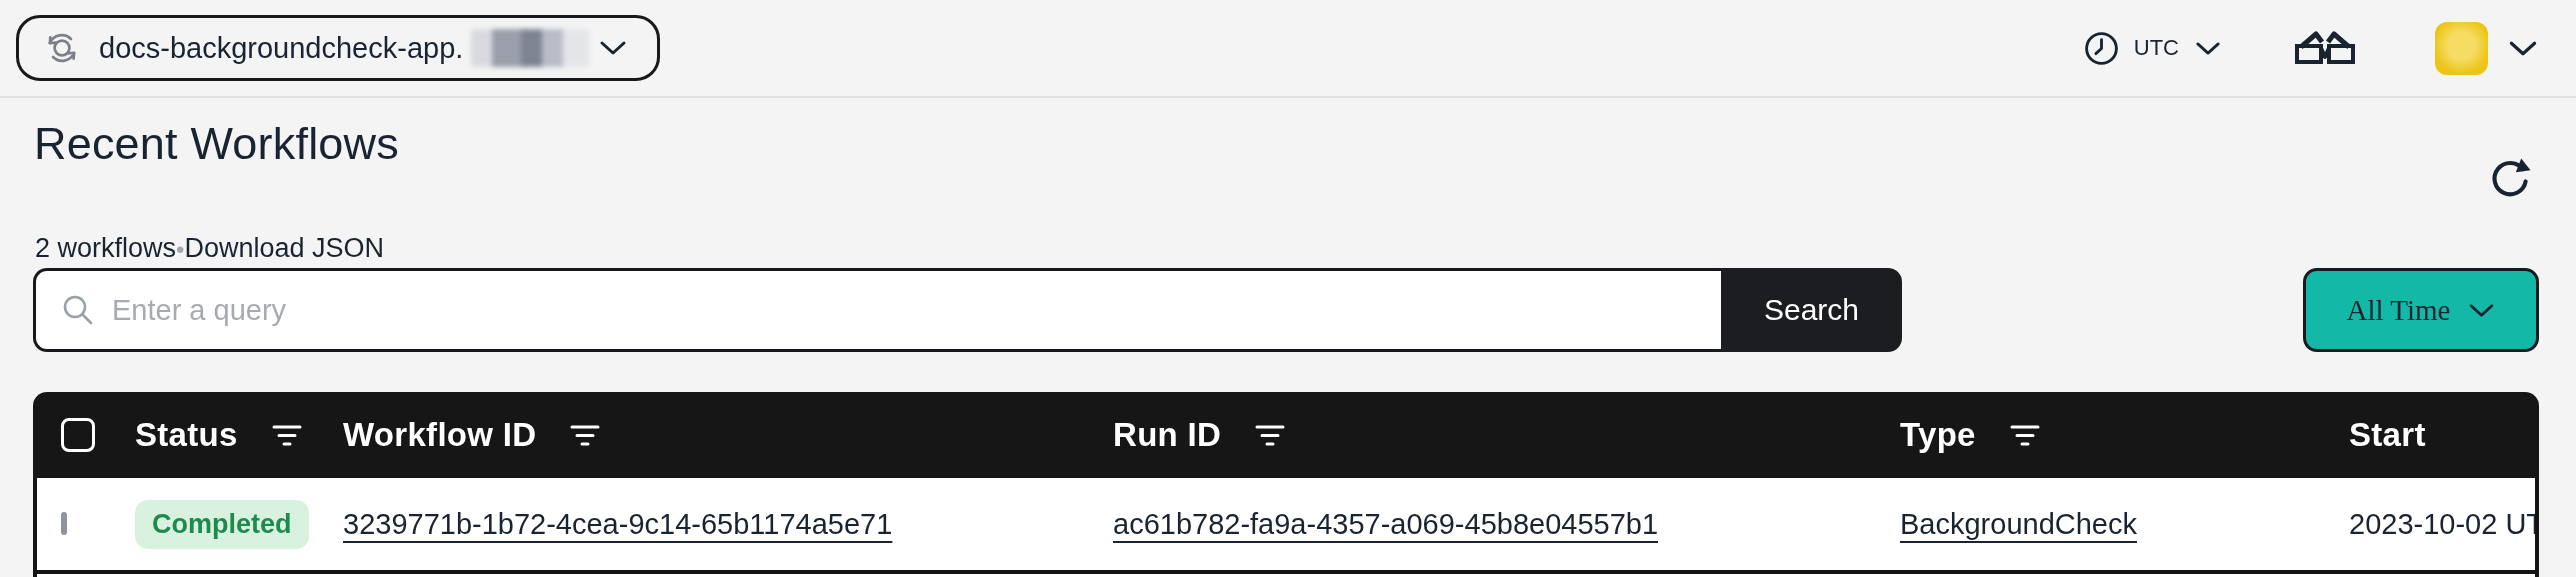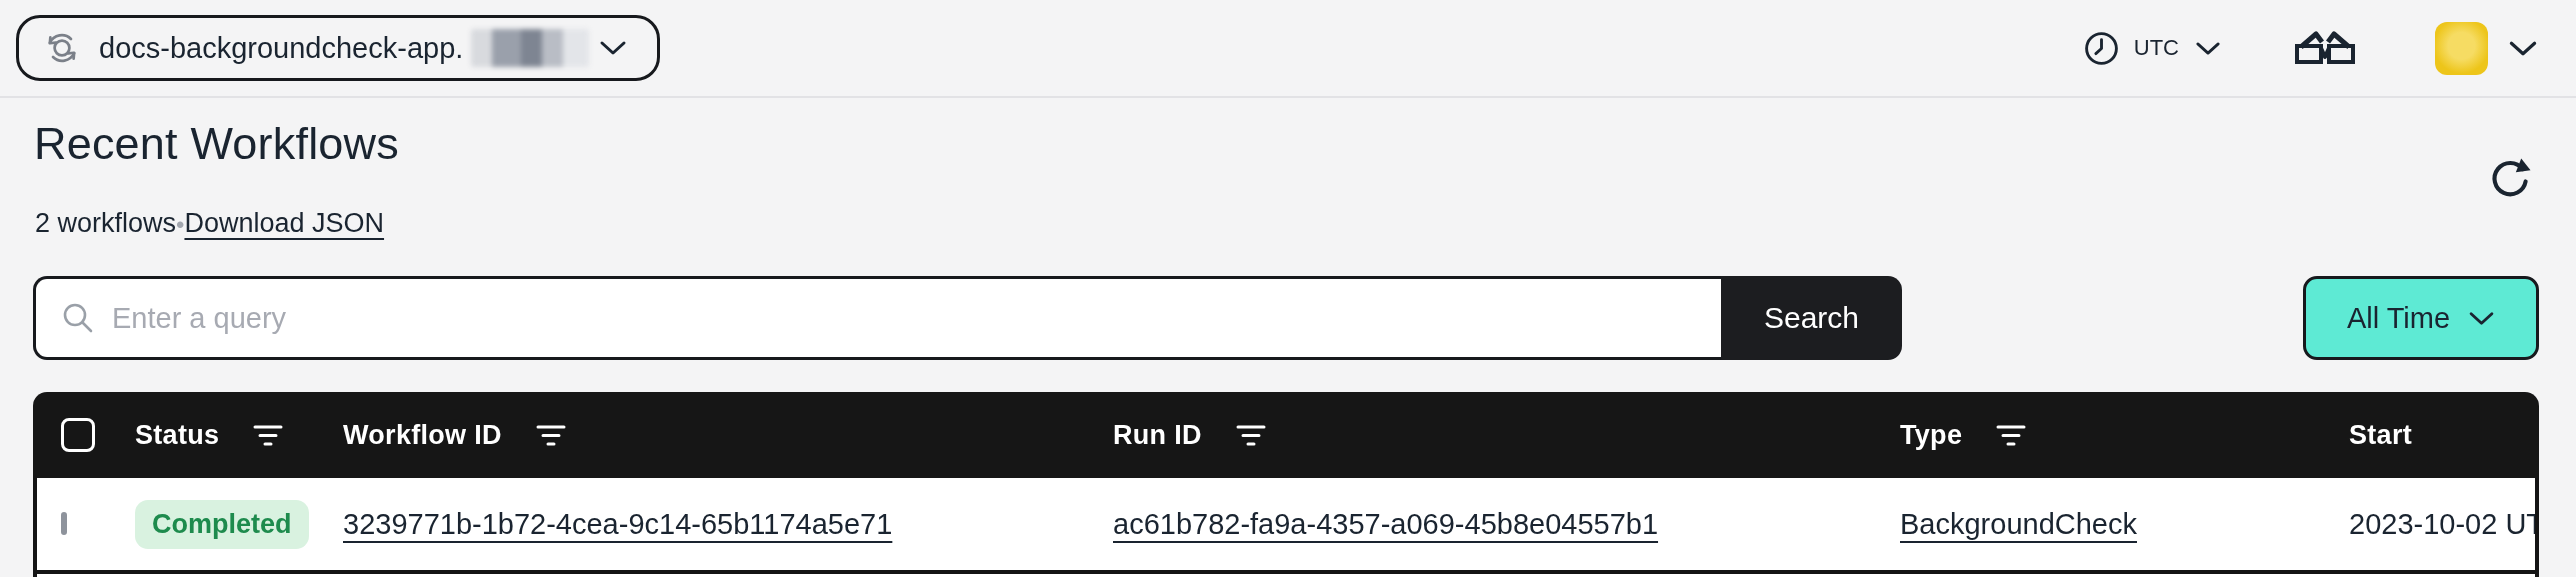--- a/index.html
+++ b/index.html
@@ -67,29 +67,29 @@
   .page-title{
     position:absolute;left:34px;top:118px;
     font-size:45px;font-weight:400;letter-spacing:0.2px;color:var(--text-dark);
   }
   .subline{
     position:absolute;left:35px;top:208px;
     display:flex;align-items:flex-end;font-size:27px;
   }
   .dot-sep{color:var(--muted);font-size:24px;}
   .download-link{
-    color:var(--text-dark);text-decoration:underline;
-    text-underline-offset:6px;text-decoration-thickness:2px;cursor:pointer;
+    color:var(--text-dark);
+    text-underline-offset:6px;text-decoration-thickness:2px;cursor:pointer;margin-top:25px;
   }
   .refresh-btn{position:absolute;right:44px;top:155px;cursor:pointer;}
 
   
   .search-row{
     position:absolute;left:33px;top:268px;width:2506px;height:84px;
-    display:flex;align-items:stretch;margin-top:8px;
+    display:flex;align-items:stretch;
   }
   .search-combo{display:flex;width:1869px;}
   .query-input-wrap{
     flex:1;display:flex;align-items:center;
     background:#ffffff;border:3px solid var(--border-dark);border-right:none;
     border-radius:14px 0 0 14px;padding:0 20px 0 24px;
   }
   .query-input{
     flex:1;border:none;outline:none;background:transparent;
     font-size:29px;color:var(--text-dark);margin-left:16px;
@@ -97,40 +97,40 @@
   }
   .query-input::placeholder{color:#a7aab2;}
   .search-btn{
     width:181px;background:var(--search-button-bg);color:#fff;
     border:none;border-radius:0 14px 14px 0;
     font-size:30px;font-family:"Liberation Sans","DejaVu Sans",sans-serif;
     cursor:pointer;
   }
   .time-filter{
     margin-left:auto;width:236px;height:84px;
-    background:#5eead4;border:3px solid var(--border-dark);border-radius:14px;
+    background:#14b8a6;border:3px solid var(--border-dark);border-radius:14px;
     display:flex;align-items:center;justify-content:center;gap:18px;
-    font-size:29px;cursor:pointer;
+    font-size:29px;cursor:pointer;font-family:Liberation Serif, serif;
   }
 
   
   .wf-table{
     position:absolute;left:33px;top:392px;width:2506px;
   }
   .wf-head{
     background:var(--table-header-bg);
     border-radius:14px 14px 0 0;
     height:86px;
     display:grid;
     grid-template-columns:74px 208px 770px 787px 449px 1fr;
     align-items:center;
     padding-left:28px;
     color:#fff;
   }
-  .head-cell{display:flex;align-items:center;gap:32px;font-size:27px;font-weight:700;letter-spacing:0.3px;}
+  .head-cell{display:flex;align-items:center;gap:32px;font-size:33px;font-weight:700;letter-spacing:0.3px;}
   .checkbox{
     width:34px;height:34px;border-radius:8px;border:3px solid #fff;background:transparent;cursor:pointer;
   }
   .wf-row{
     background:#fff;
     border-left:4px solid #141414;border-right:4px solid #141414;
     border-bottom:4px solid #141414;
     height:96px;
     display:grid;
     grid-template-columns:74px 208px 770px 787px 449px 1fr;

